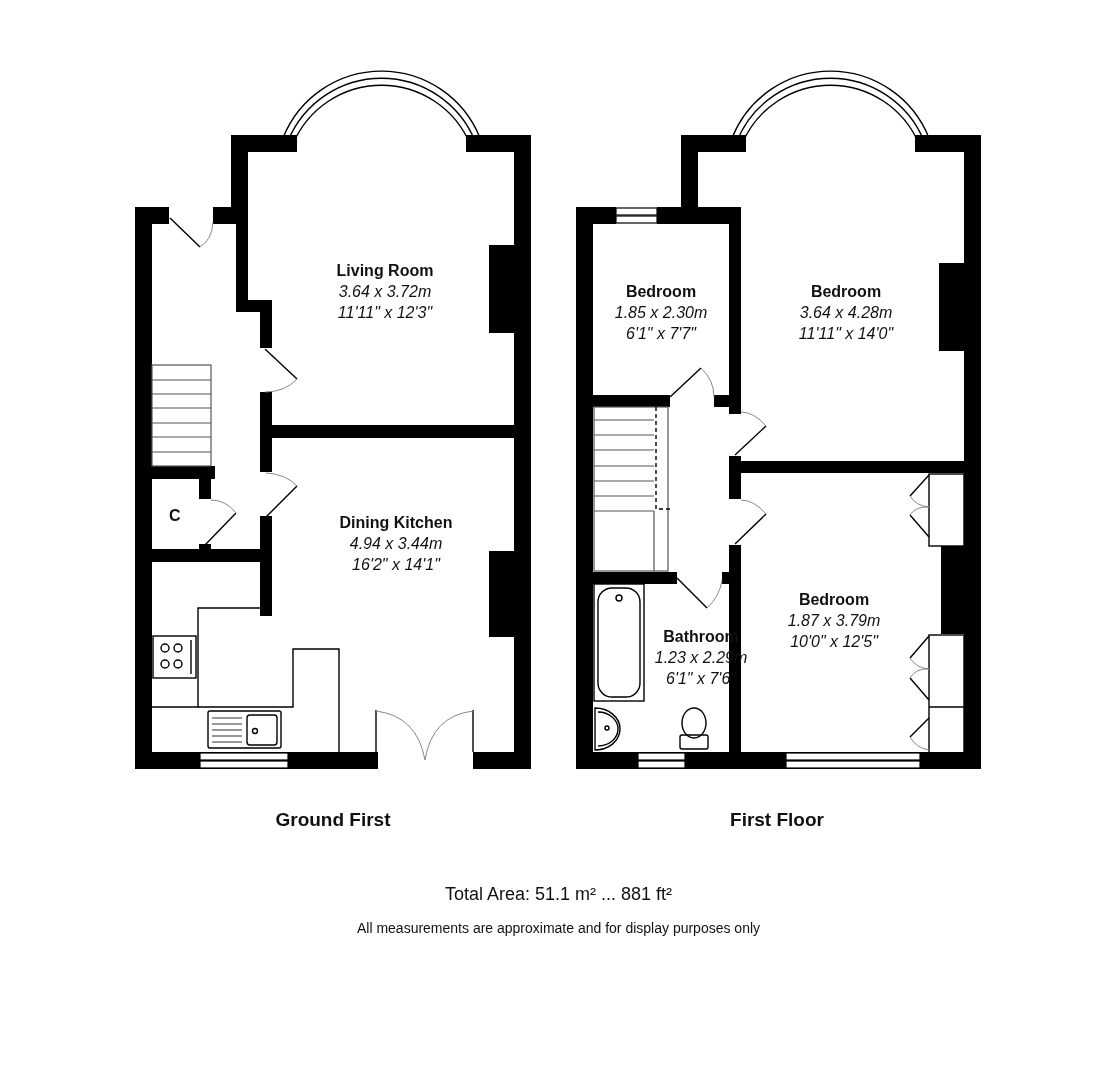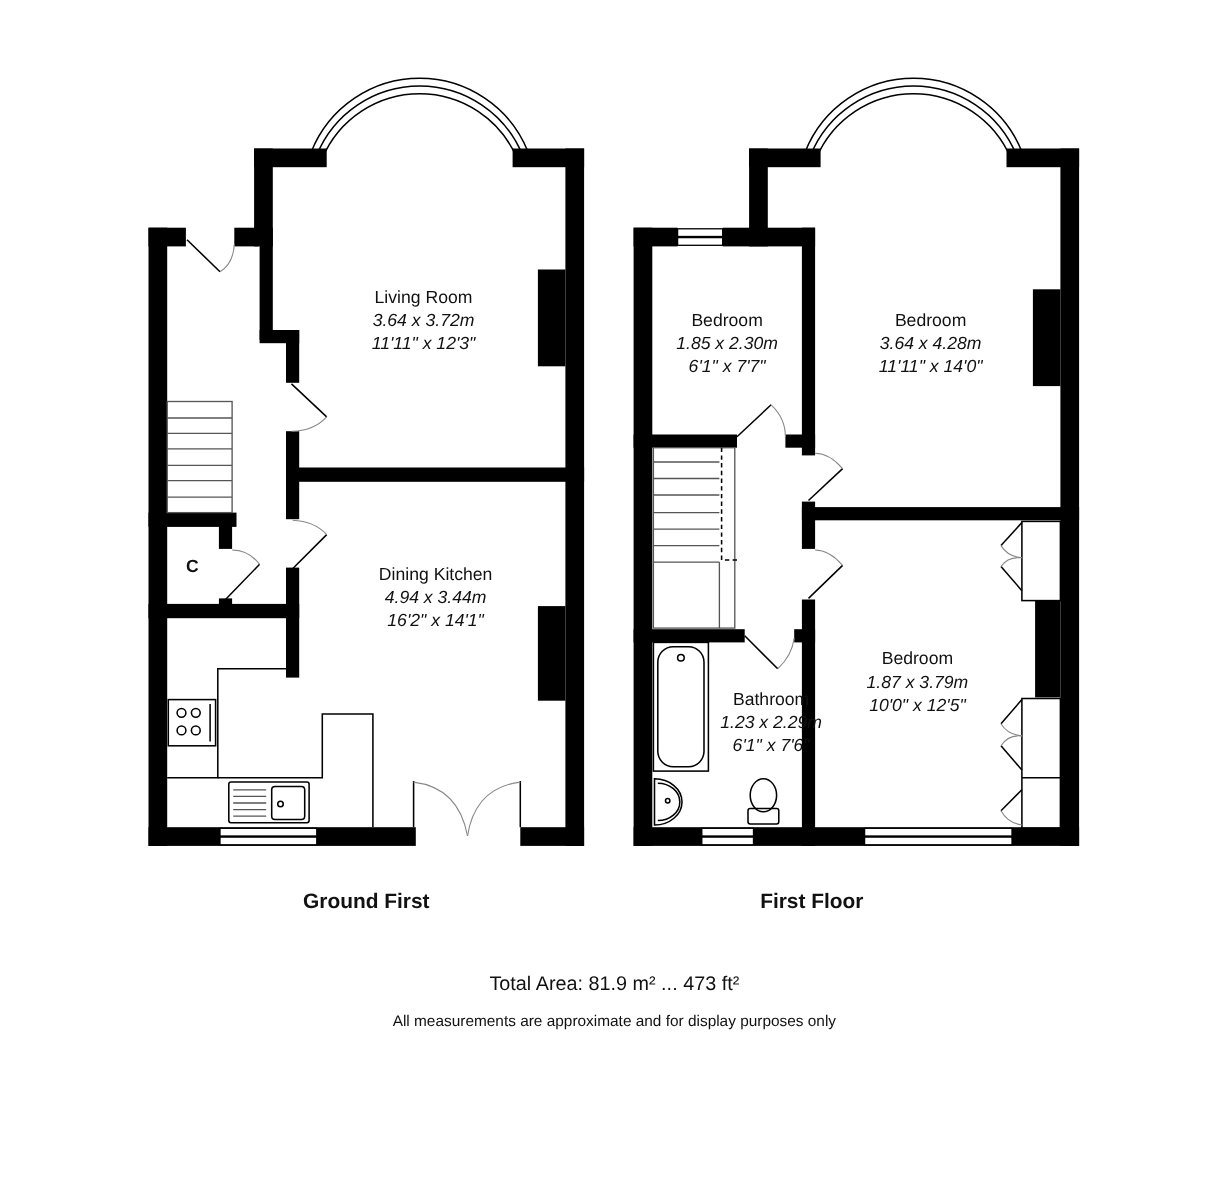--- a/index.html
+++ b/index.html
@@ -6,21 +6,21 @@
   body { width: 1117px; height: 1080px; position: relative; overflow: hidden;
          font-family: "Liberation Sans", "DejaVu Sans", sans-serif; color: #111; }
   svg.plan { position: absolute; left: 0; top: 0; }
   .wall { fill: #000; }
   .thin { fill: none; stroke: #000; stroke-width: 1.4; }
   .thin-g { fill: none; stroke: #555; stroke-width: 1.2; }
   .arc { fill: none; stroke: #888; stroke-width: 1; }
   .win { fill: #fff; stroke: #000; stroke-width: 1.2; }
   .room-label { position: absolute; text-align: center; transform: translateX(-50%);
                 font-size: 16px; line-height: 21px; white-space: nowrap; }
-  .room-label .name { font-weight: normal; display: block; }
+  .room-label .name { font-weight: bold; display: block; }
   .room-label .dim { display: block; font-style: italic; }
   .floor-title { position: absolute; font-weight: bold; font-size: 19px;
                  transform: translateX(-50%); white-space: nowrap; }
   .total { position: absolute; left: 50%; top: 884px; transform: translateX(-50%);
            font-size: 18px; white-space: nowrap; }
   .disclaimer { position: absolute; left: 50%; top: 920px; transform: translateX(-50%);
                 font-size: 14px; white-space: nowrap; }
   .c-label { position: absolute; font-weight: bold; font-size: 16px; }
 </style>
 </head>
@@ -249,16 +249,16 @@
   <span class="dim">1.87 x 3.79m</span>
   <span class="dim">10'0" x 12'5"</span>
 </div>
 <div class="room-label" style="left:664px; top:626px;margin-left:37px;">
   <span class="name">Bathroom</span>
   <span class="dim">1.23 x 2.29m</span>
   <span class="dim">6'1" x 7'6"</span>
 </div>
 
 <div class="floor-title" style="left:333px; top:809px;">Ground First</div>
-<div class="floor-title" style="left:738px; top:809px;">First Floor</div>
-
-<div class="total">Total Area: 81.9 m² ... 473 ft²</div>
+<div class="floor-title" style="left:777px; top:809px;">First Floor</div>
+
+<div class="total">Total Area: 51.1 m² ... 881 ft²</div>
 <div class="disclaimer">All measurements are approximate and for display purposes only</div>
 
 </body></html>

